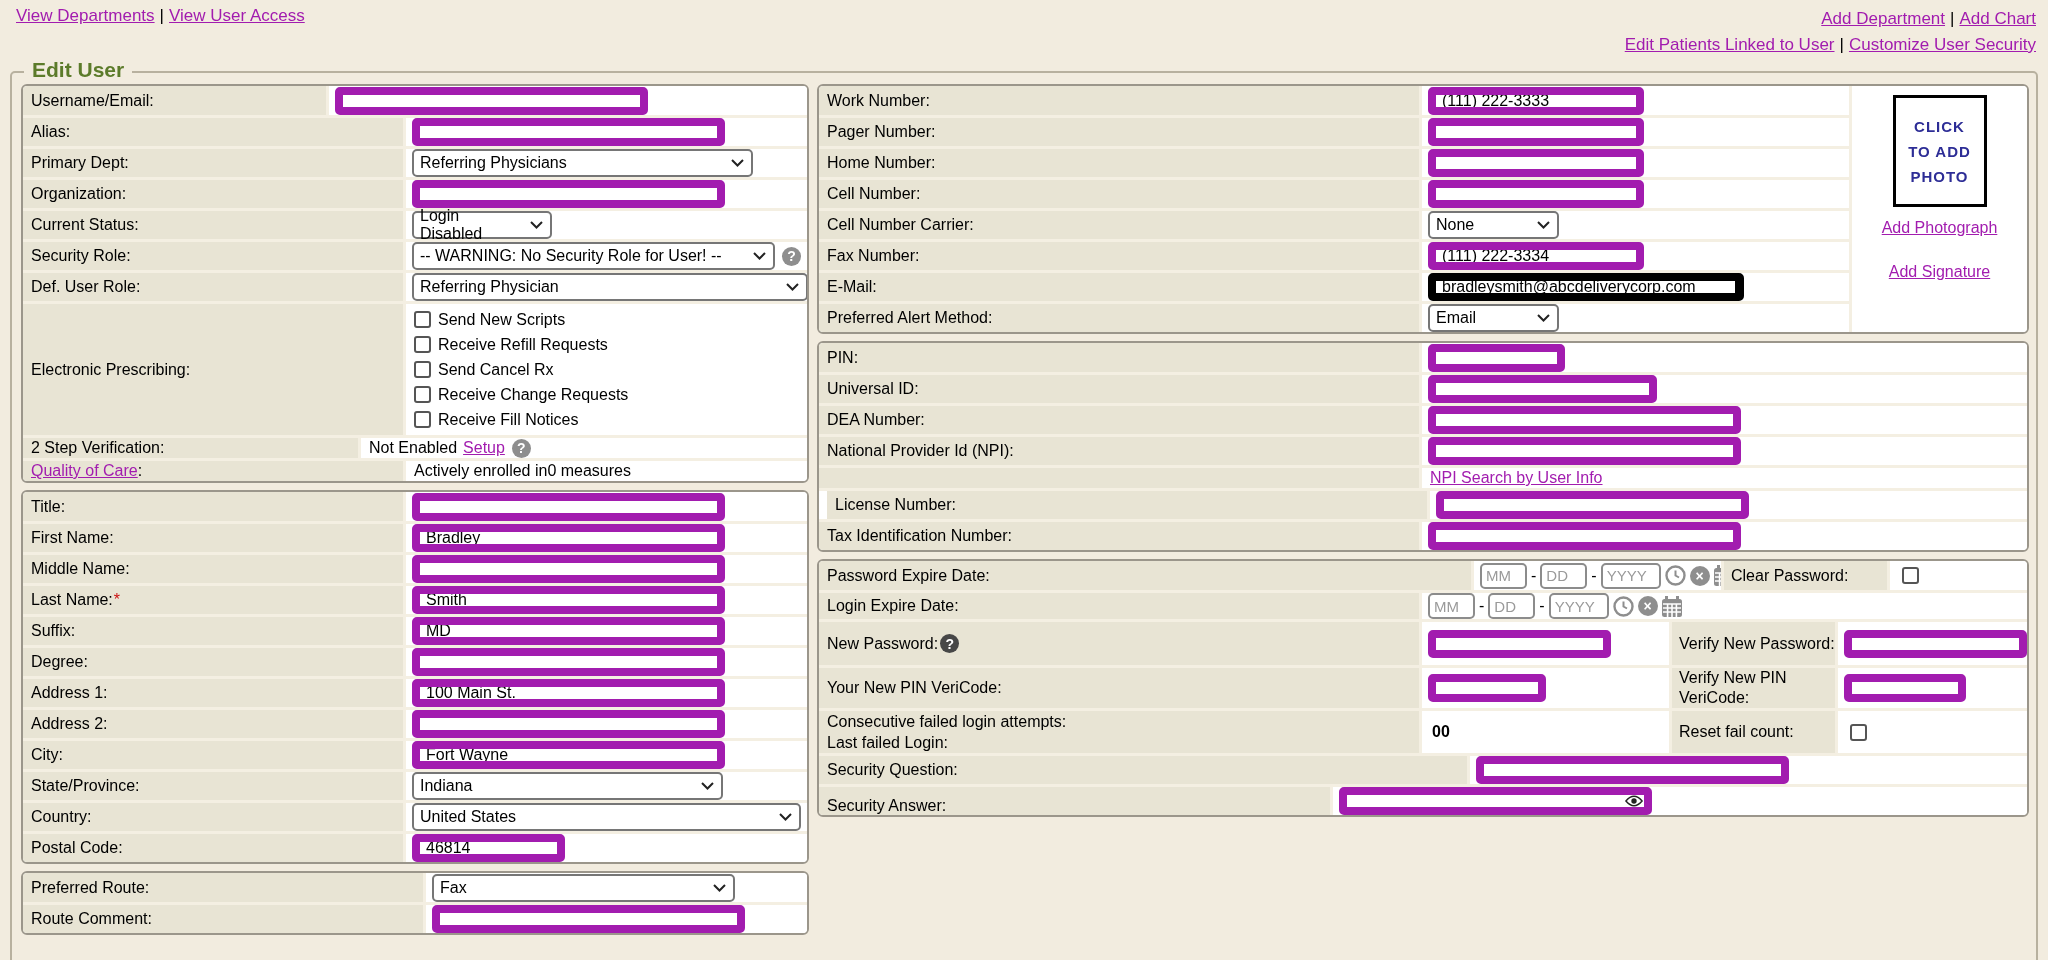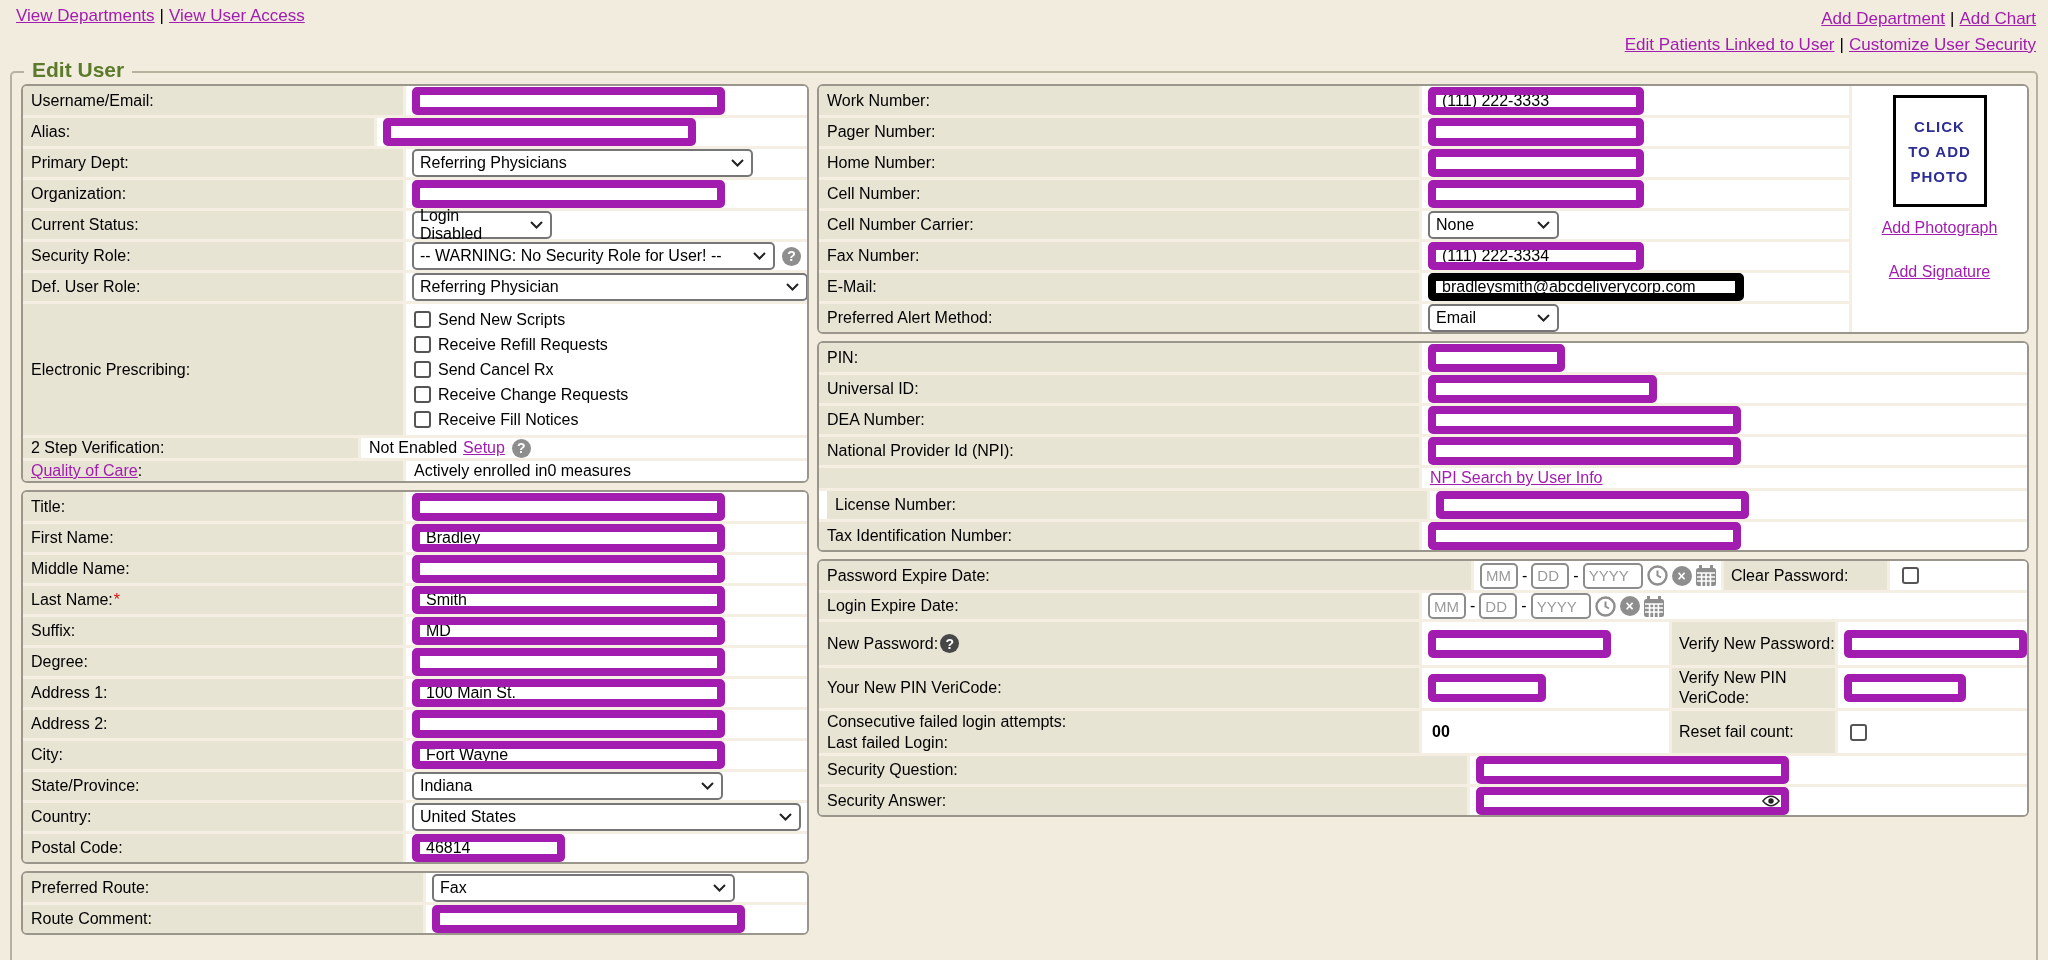--- a/index.html
+++ b/index.html
@@ -43,21 +43,21 @@
   .cb { width:17px; height:17px; border:2px solid #555; border-radius:3px; background:#fff; display:inline-block; flex-shrink:0; }
   .checks { padding:7px 0 7px 4px; display:flex; flex-direction:column; gap:8px; }
   .checkline { display:flex; align-items:center; gap:7px; height:17px; }
   .help { width:19px; height:19px; border-radius:50%; background:#8e8e8e; color:#fff; font-size:14px; font-weight:bold; display:inline-flex; align-items:center; justify-content:center; margin-left:7px; flex-shrink:0; }
   .help.dark { background:#474747; margin-left:2px; }
   .val { padding-left:4px; }
   .val.b { font-weight:bold; padding-left:6px; }
   .dates { display:flex; align-items:center; gap:4px; padding-left:2px; }
   .dt { height:26px; border:2px solid #8c8c8c; border-radius:5px; padding:0 4px; font:15px "Liberation Sans",sans-serif; }
   .dt::placeholder { color:#9a9a9a; opacity:1; }
-  .dt.m, .dt.d { width:38px; }
+  .dt.m, .dt.d { width:47px; }
   .dt.y { width:60px; }
   .dicon { display:inline-flex; }
   .xc { width:20px; height:20px; border-radius:50%; background:#8e8e8e; color:#fff; font-weight:bold; font-size:14px; display:inline-flex; align-items:center; justify-content:center; }
   .photoCell { width:178px; border-left:3px solid #f4efe2; background:#fff; text-align:center; }
   .photoBox { width:94px; height:112px; border:3px solid #000; background:#fff; margin:9px auto 12px auto; display:flex; flex-direction:column; justify-content:center; gap:8px; font-weight:bold; font-size:15px; color:#2d2d96; letter-spacing:1px; cursor:pointer; }
   .photoLink { display:block; }
   .photoLink + .photoLink { margin-top:26px; }
 </style>
 </head>
 <body>
@@ -75,31 +75,31 @@
     </div>
   </div>
 </div>
 
 <div class="fieldset">
   <div class="legend">Edit User</div>
   <div class="content">
     <div id="left-panel">
         <div class="group">
           <div class="row">
-            <div class="lbl" style="width: 380px;">
+            <div class="lbl" style="width: 303px;">
               <span>Username/Email:</span>
             </div>
             <div class="ctl">
               <span class="iwrap">
                 <input class="ti" type="text" value="" style="width: 313px;">
               </span>
             </div>
           </div>
           <div class="row">
-            <div class="lbl" style="width: 351px;">
+            <div class="lbl" style="width: 380px;">
               <span>Alias:</span>
             </div>
             <div class="ctl">
               <span class="iwrap">
                 <input class="ti" type="text" value="" style="width: 313px;">
               </span>
             </div>
           </div>
           <div class="row">
             <div class="lbl" style="width: 380px;">
@@ -694,21 +694,21 @@
             <div class="lbl" style="width: 648px;">
               <span>Security Question:</span>
             </div>
             <div class="ctl">
               <span class="iwrap">
                 <input class="ti" type="text" value="" style="width: 313px;">
               </span>
             </div>
           </div>
           <div class="row">
-            <div class="lbl" style="width: 648px;">
+            <div class="lbl" style="width: 511px; align-items: flex-end;">
               <span>Security Answer:</span>
             </div>
             <div class="ctl">
               <span class="iwrap">
                 <input class="ti" type="text" value="" style="width: 313px;">
                 <span class="eyeic">
                   <svg width="18" height="12" viewBox="0 0 20 12">
                     <path d="M1 6 Q10 -4.5 19 6 Q10 16.5 1 6 Z" fill="none" stroke="#222" stroke-width="1.6"></path>
                     <circle cx="10" cy="6" r="3" fill="#222"></circle>
                   </svg>

